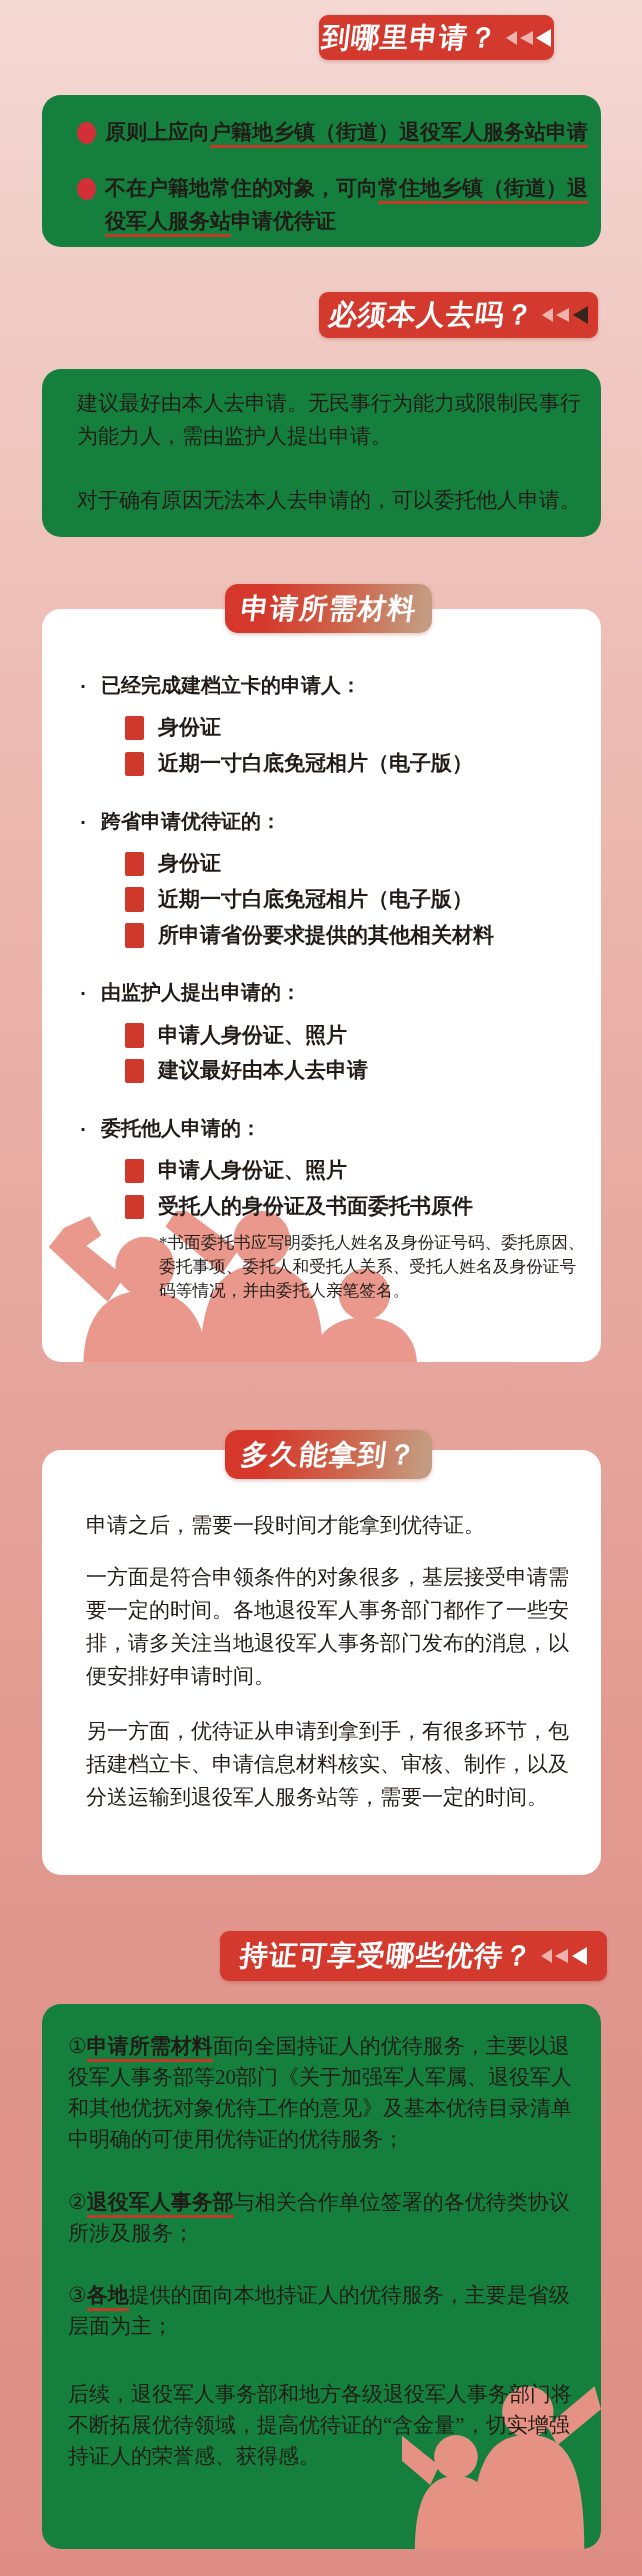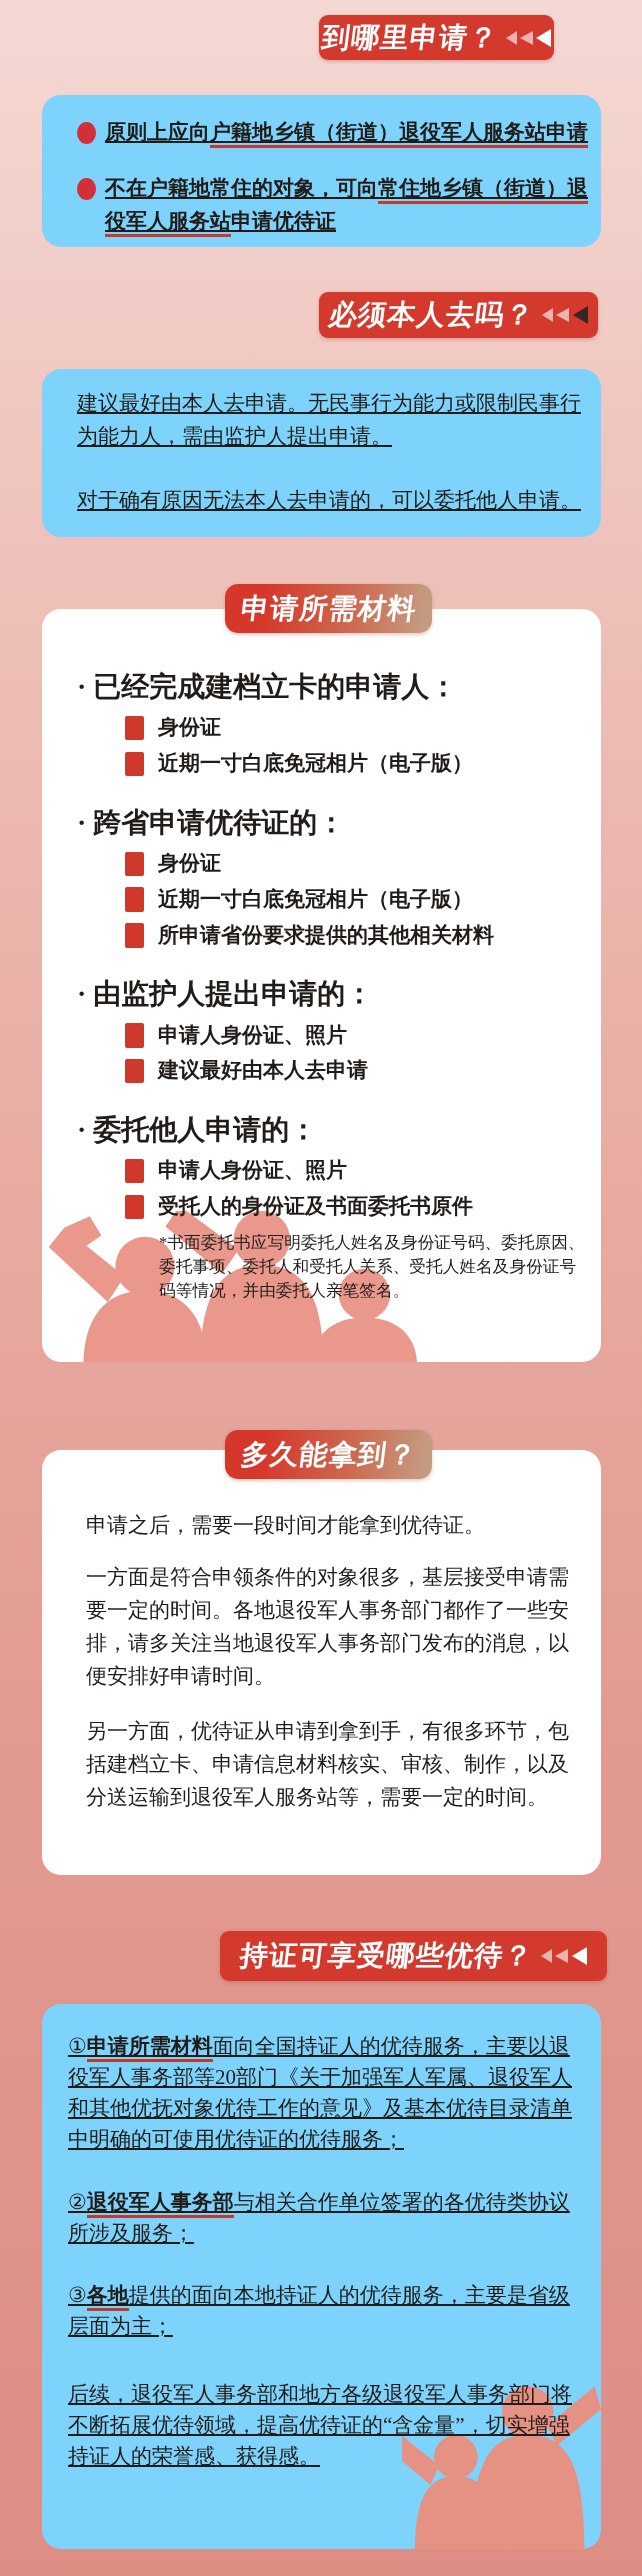--- a/index.html
+++ b/index.html
@@ -2,21 +2,21 @@
 <html style="font-size:10.3px"><head>
 <meta charset="utf-8">
 <style>
   html,body{margin:0;padding:0;}
   body{
     width:642px;height:2576px;position:relative;overflow:hidden;
     background:linear-gradient(180deg,#f4d8d4 0%,#f0c8c1 15%,#e9b0a7 40%,#e29a90 68%,#dd8d84 100%);
     font-family:"Liberation Serif",serif;color:#211c18;
   }
   .card{position:absolute;left:42px;width:559px;border-radius:19px;overflow:hidden;}
-  .cream{background:#7dd3fc;text-decoration:underline;}
+  .cream{background:#15803d;}
   .white{background:#ffffff;}
   .content{position:relative;z-index:2;}
 
   
   .ribbon{
     position:absolute;background:#d4392d;border-radius:9px;z-index:5;
     display:flex;align-items:center;justify-content:center;
     color:#ffffff;font-family:"Liberation Sans",sans-serif;font-weight:900;font-size:28px;
     box-shadow:0 1.9px 3.9px rgba(150,50,40,.25);
   }
@@ -41,21 +41,21 @@
   .dotrow{display:flex;align-items:flex-start;}
   .dot{flex:0 0 auto;width:19px;height:22px;border-radius:50%;background:#d22f39;margin:6.4px 9px 0 0;}
   .c1text{font-size:21px;line-height:33px;font-weight:700;width:495px;}
 
   .ul{border-bottom:3.2px solid #c23a28;padding-bottom:1.3px;}
 
   
   .para{font-size:21px;line-height:33px;}
 
   
-  .gtitle{font-size:28px;font-weight:700;line-height:32px;margin:28px 0 0 0;}
+  .gtitle{font-size:20px;font-weight:700;line-height:32px;margin:28px 0 0 0;font-family:Liberation Mono, monospace;}
   .gtitle.first{margin-top:62px;}
   .mitem{display:flex;align-items:flex-start;margin:6.4px 0 0 48px;}
   .mitem.firstitem{margin-top:10.3px;}
   .sq{flex:0 0 auto;width:19px;height:24.4px;background:#cf392b;border-radius:1.9px;margin:2.6px 14px 0 0;}
   .mitem .t{font-size:21px;line-height:29.5px;font-weight:700;}
   .note{margin:9px 0 0 82px;width:429px;font-size:16.7px;line-height:24px;}
 
   
   .bpara{font-size:21px;line-height:31px;width:521px;}
   .benefits .ul{font-weight:700;}

